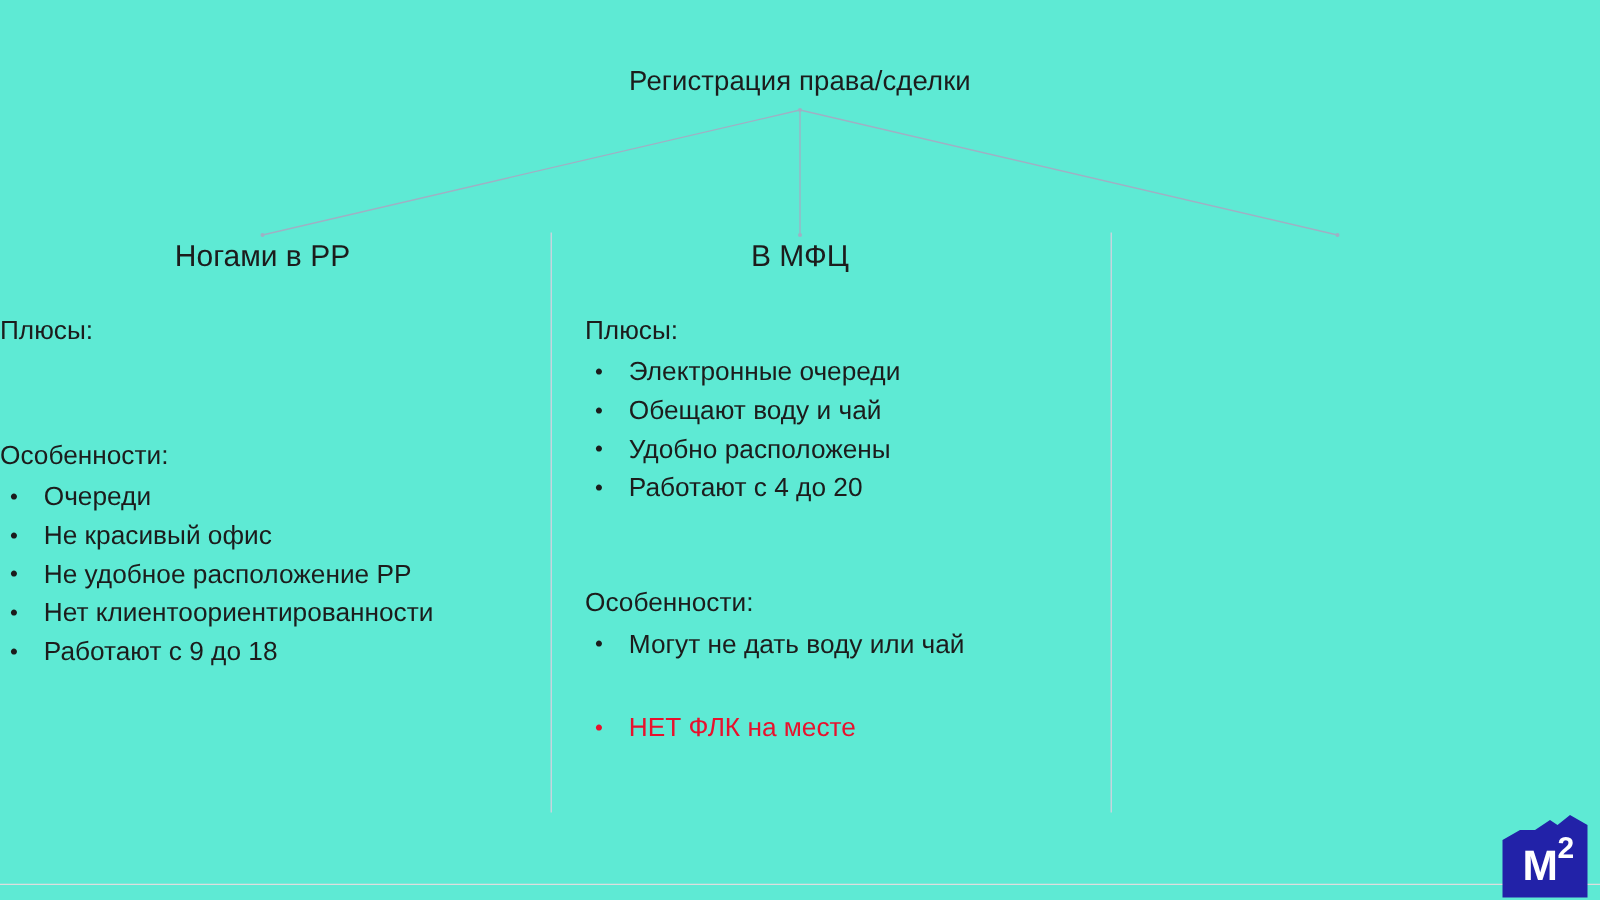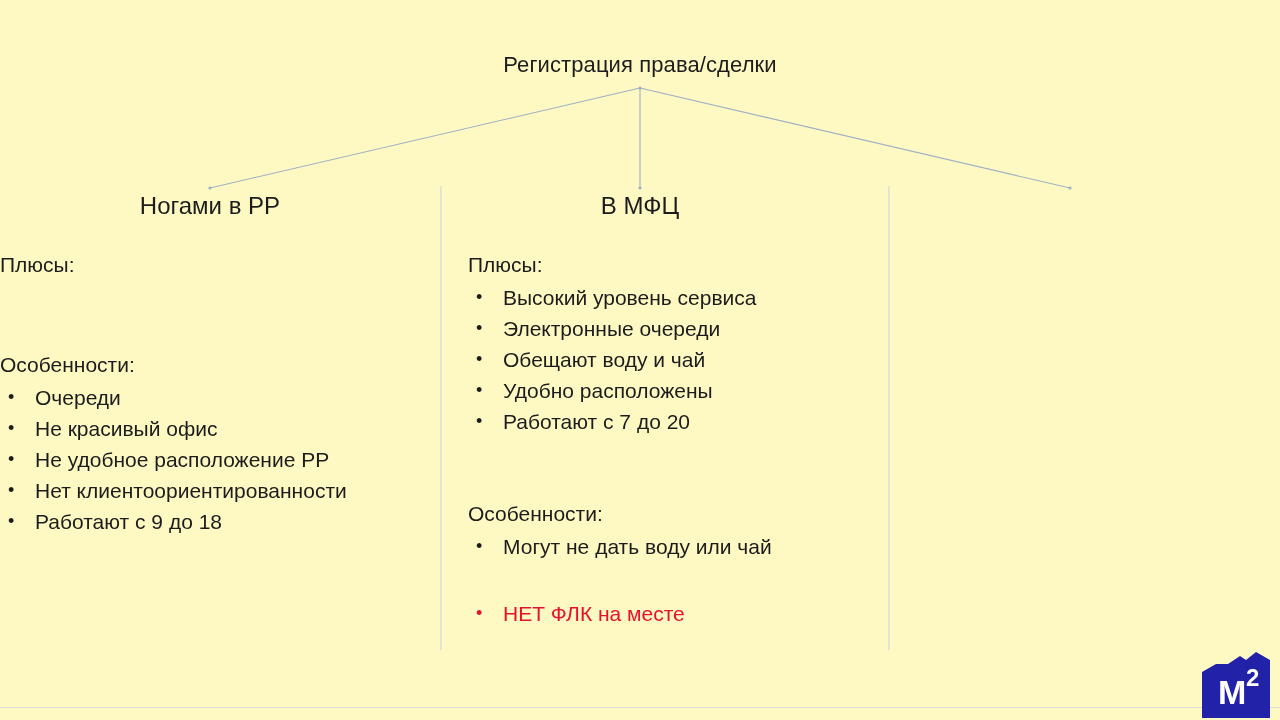--- a/index.html
+++ b/index.html
@@ -9,21 +9,21 @@
     background: #ffffff;
   }
   body {
     font-family: "Liberation Sans", "DejaVu Sans", sans-serif;
     color: #1a1a1a;
   }
   #slide {
     position: relative;
     width: 1280px;
     height: 720px;
-    background: #fef9c3;
+    background: #5eead4;
     overflow: hidden;
   }
 
   
   #connectors {
     position: absolute;
     left: 0;
     top: 0;
     width: 1280px;
     height: 720px;
@@ -176,25 +176,24 @@
       <li>Нет клиентоориентированности</li>
       <li>Работают с 9 до 18</li>
     </ul>
   </div>
 
   <div id="column-mid" class="column">
 
     <div class="section-label">Плюсы:</div>
 
     <ul class="bullets">
-      <li>Высокий уровень сервиса</li>
       <li>Электронные очереди</li>
       <li>Обещают воду и чай</li>
       <li>Удобно расположены</li>
-      <li>Работают с 7 до 20</li>
+      <li>Работают с 4 до 20</li>
     </ul>
 
     <div class="section-gap-mid"></div>
 
     <div class="section-label">Особенности:</div>
 
     <ul class="bullets">
       <li>Могут не дать воду или чай</li>
       <li class="accent">НЕТ ФЛК на месте</li>
     </ul>

